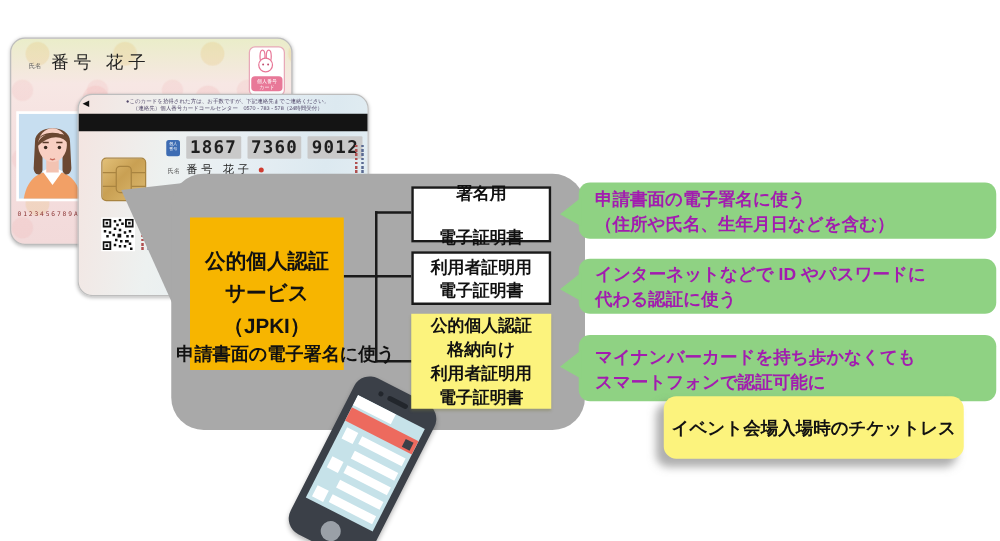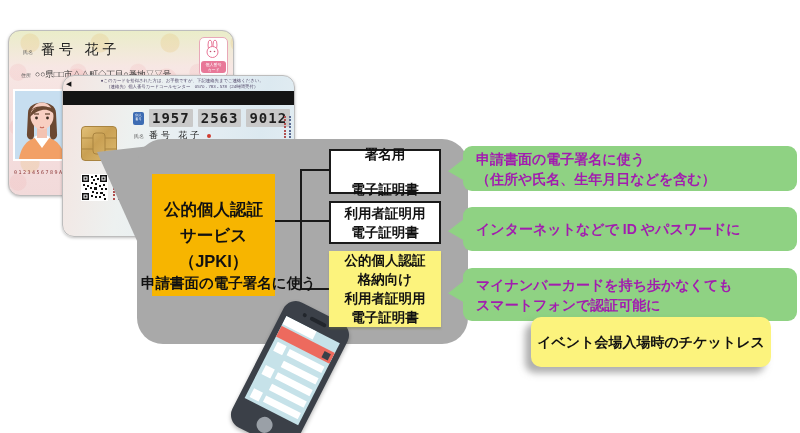--- a/index.html
+++ b/index.html
@@ -100,24 +100,20 @@
 <body>
 
 <div id="canvas" data-name="jpki-diagram">
 
   <div id="card-front" class="card" data-name="mynumber-card-front">
     <div class="pattern" data-name="card-floral-pattern"></div>
     <div id="front-name-row" data-name="front-name-row">
       <span class="lbl-tiny" data-name="name-label">氏名</span>
       <span class="holder" data-name="card-holder-name">番号 花子</span>
     </div>
-    <div id="front-addr-row" data-name="front-address-row">
-      <span class="lbl-tiny" data-name="address-label">住所</span>
-      <span class="addr" data-name="card-holder-address">○○県□□市△△町◇丁目○番地▽▽号</span>
-    </div>
     <div id="mascot-badge" data-name="mascot-badge">
       <svg width="25" height="20" viewBox="0 0 25 20" style="position:absolute;left:0;top:1px" data-name="rabbit-icon">
         <ellipse cx="10" cy="6" rx="2" ry="5" fill="#fff" stroke="#E87898" stroke-width="1"></ellipse>
         <ellipse cx="15" cy="6" rx="2" ry="5" fill="#fff" stroke="#E87898" stroke-width="1"></ellipse>
         <circle cx="12.5" cy="13" r="5.5" fill="#fff" stroke="#E87898" stroke-width="1"></circle>
         <circle cx="10.5" cy="12.5" r="0.8" fill="#C05070"></circle>
         <circle cx="14.5" cy="12.5" r="0.8" fill="#C05070"></circle>
       </svg>
       <div class="badge-txt" data-name="badge-label">
         <div>個人番号</div>
@@ -148,22 +144,22 @@
     <div id="lost-notice" data-name="lost-card-notice">
       <span class="arrow" data-name="left-arrow-icon">◀</span>
       <span class="ntxt" data-name="lost-notice-text">
         <span>●このカードを拾得された方は、お手数ですが、下記連絡先までご連絡ください。</span><br>
         <span>（連絡先）個人番号カードコールセンター　0570 - 783 - 578（24時間受付）</span>
       </span>
     </div>
     <div id="mag-stripe" data-name="magnetic-stripe"></div>
     <div id="back-number-row" data-name="mynumber-digits-row">
       <span id="mynumber-badge" data-name="mynumber-badge">個人番号</span>
-      <span class="digit-chip" data-name="digit-group">1957</span>
-      <span class="digit-chip" data-name="digit-group">2563</span>
+      <span class="digit-chip" data-name="digit-group">1867</span>
+      <span class="digit-chip" data-name="digit-group">7360</span>
       <span class="digit-chip" data-name="digit-group">9012</span>
     </div>
     <div id="back-name-row" data-name="back-name-row">
       <span class="lbl-tiny" data-name="name-label">氏名</span>
       <span class="holder" data-name="card-holder-name">番号 花子</span>
       <span class="dot" data-name="red-dot"></span>
     </div>
     <div id="ic-chip" data-name="ic-chip-icon">
       <svg width="34" height="33" viewBox="0 0 34 33">
         <line x1="0" y1="11" x2="11" y2="11" stroke="#A98440" stroke-width="1"></line>
@@ -249,20 +245,21 @@
   </div>
 
   <div id="callout-1" class="callout" data-name="callout-signature">
     <span class="tail" style="top:12px" data-name="callout-tail"></span>
     <span data-name="callout-line">申請書面の電子署名に使う</span>
     <span data-name="callout-line">（住所や氏名、生年月日などを含む）</span>
   </div>
   <div id="callout-2" class="callout" data-name="callout-user-auth">
     <span class="tail" style="top:11px" data-name="callout-tail"></span>
     <span data-name="callout-line">インターネットなどで ID やパスワードに</span>
+    <span data-name="callout-line">代わる認証に使う</span>
   </div>
   <div id="callout-3" class="callout" data-name="callout-smartphone">
     <span class="tail" style="top:12px" data-name="callout-tail"></span>
     <span data-name="callout-line">マイナンバーカードを持ち歩かなくても</span>
     <span data-name="callout-line">スマートフォンで認証可能に</span>
   </div>
   <div id="callout-4" data-name="callout-ticketless">
     <span data-name="callout-line">イベント会場入場時のチケットレス</span>
   </div>
 

